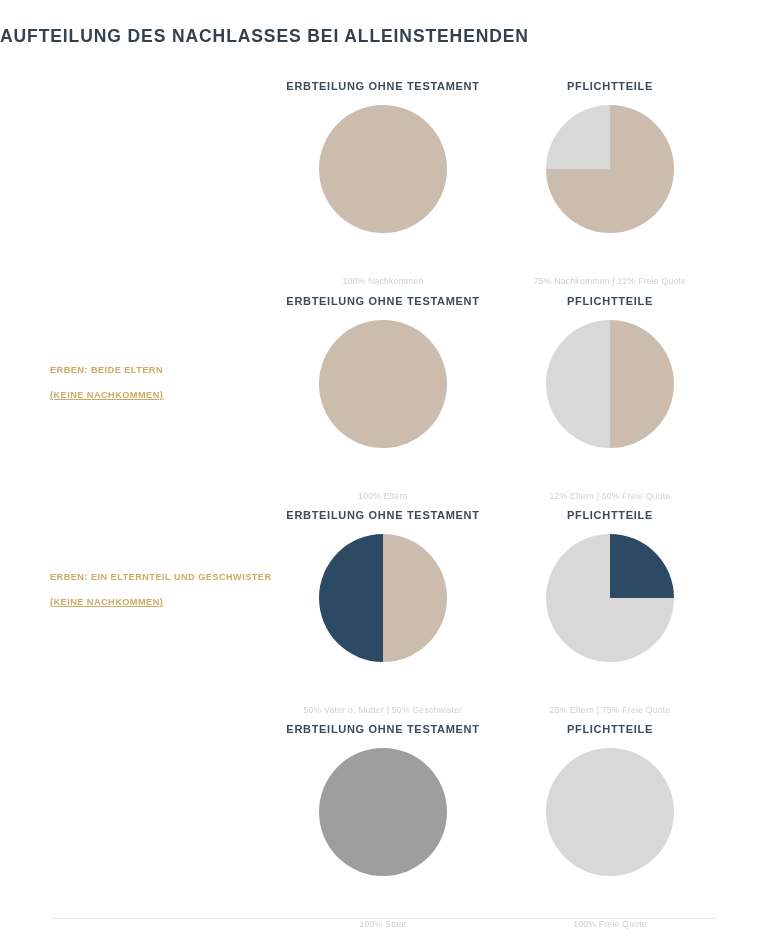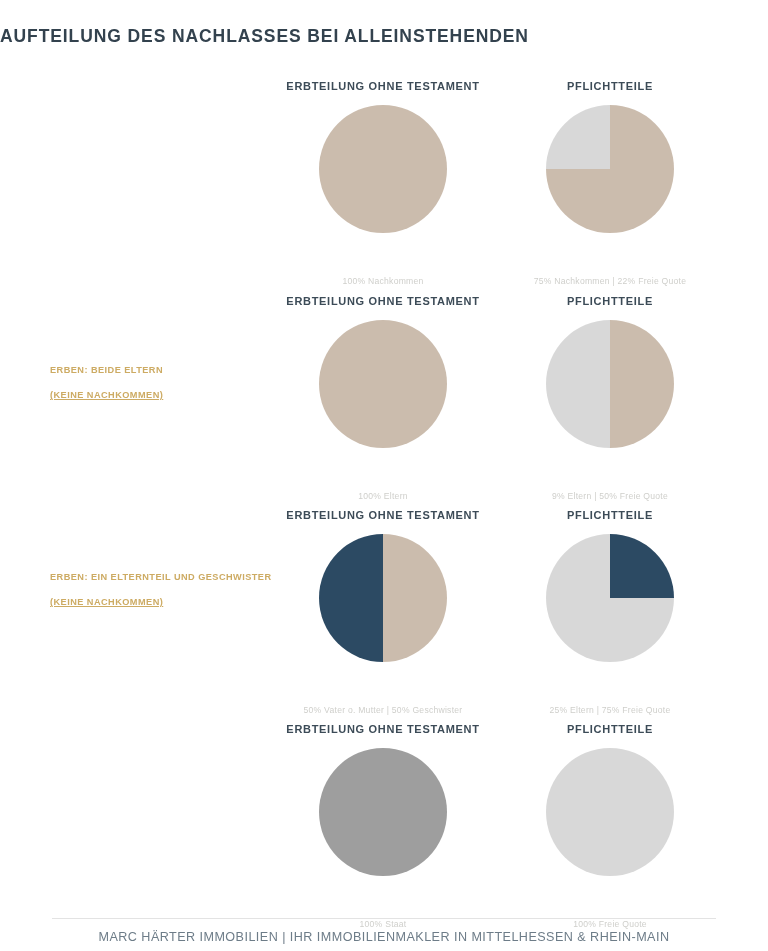--- a/index.html
+++ b/index.html
@@ -167,21 +167,21 @@
       <div class="pie-wrap">
         <div class="pie" style="background: rgb(203, 188, 173);"></div>
       </div>
       <div class="caption">100% Eltern</div>
     </div>
     <div class="col col-right">
       <div class="col-header">PFLICHTTEILE</div>
       <div class="pie-wrap">
         <div class="pie" style="background: conic-gradient(rgb(203, 188, 173) 0deg, rgb(203, 188, 173) 180deg, rgb(216, 216, 216) 180deg, rgb(216, 216, 216) 360deg);"></div>
       </div>
-      <div class="caption">9% Eltern | 50% Freie Quote</div>
+      <div class="caption">12% Eltern | 50% Freie Quote</div>
     </div>
   </div>
 
   <div class="row row-3">
     <div class="row-label">
       <span>ERBEN: EIN ELTERNTEIL UND GESCHWISTER</span>
       <span class="line2">(KEINE NACHKOMMEN)</span>
     </div>
     <div class="col col-left">
       <div class="col-header">ERBTEILUNG OHNE TESTAMENT</div>
@@ -210,15 +210,14 @@
     <div class="col col-right">
       <div class="col-header">PFLICHTTEILE</div>
       <div class="pie-wrap">
         <div class="pie" style="background: rgb(216, 216, 216);"></div>
       </div>
       <div class="caption">100% Freie Quote</div>
     </div>
   </div>
 
   <div class="footer-rule"></div>
-  <div class="footer">MARC HÄRTER IMMOBILIEN | IHR IMMOBILIENMAKLER IN MITTELHESSEN &amp; RHEIN-MAIN</div>
 
 </div>
 
 </body></html>

